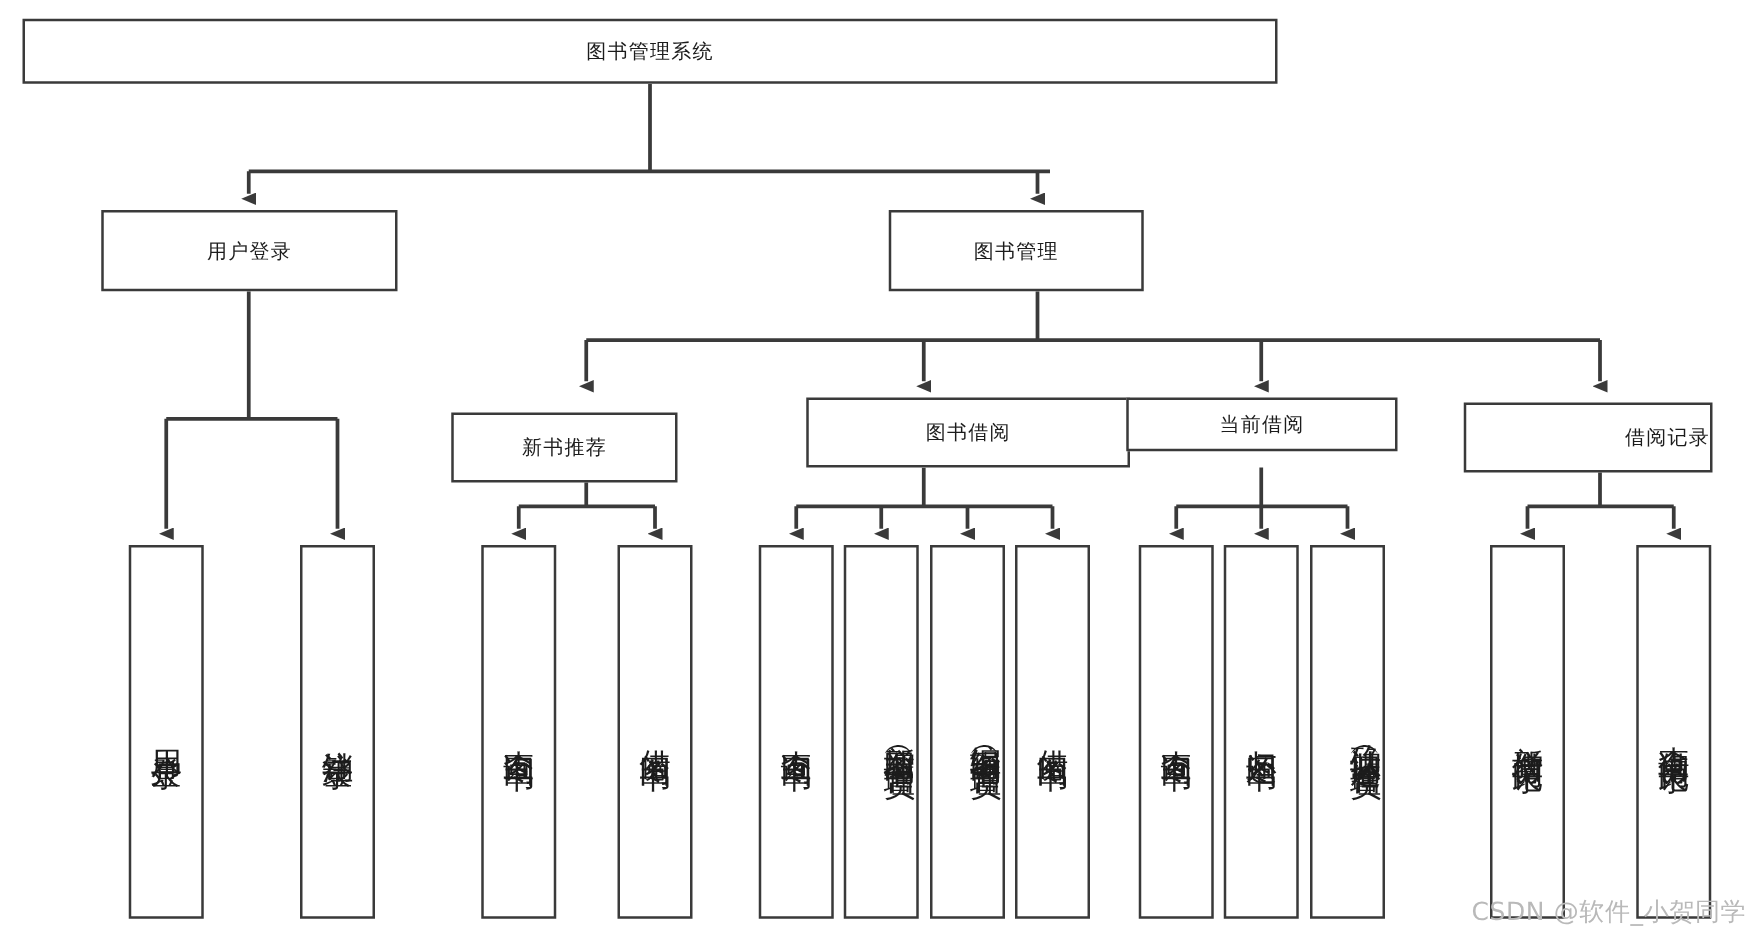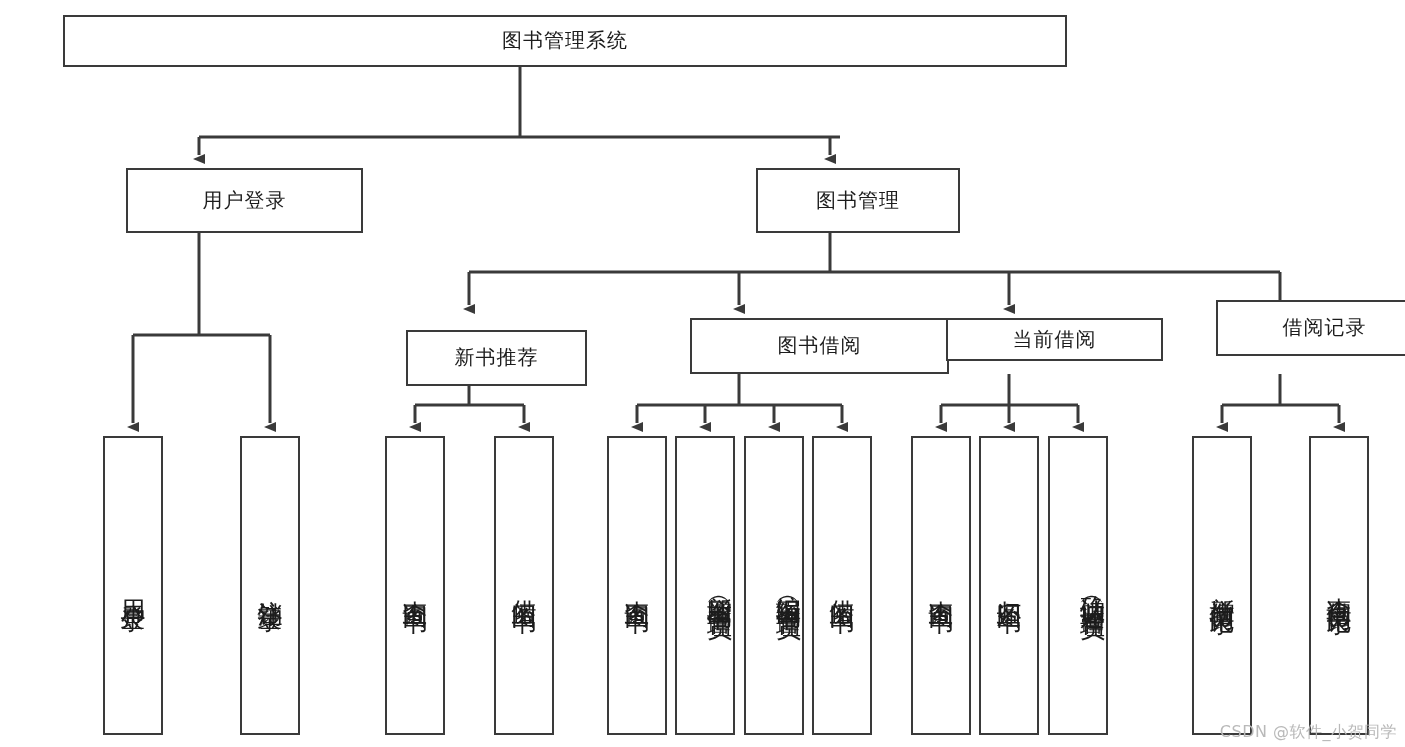--- a/index.html
+++ b/index.html
@@ -29,23 +29,22 @@
     position: absolute;
     box-sizing: border-box;
     background: #ffffff;
     border: 2px solid #3a3a3a;
     display: flex;
     align-items: center;
     justify-content: center;
     color: #1c1c1c;
   }
   .node.horiz {
-    font-size: 20px;
+    font-size: 16px;
     letter-spacing: 1px;
-    margin-left: 45px;
   }
   .node.vert {
     writing-mode: vertical-rl;
     text-orientation: upright;
     font-size: 25px;
     letter-spacing: 3px;
     align-items: flex-start;
     justify-content: center;
     padding-top: 8px;
   }
@@ -55,21 +54,21 @@
   }
   .node-label {
     display: block;
     line-height: 1.08;
     white-space: nowrap;
   }
   #watermark {
     position: absolute;
     right: 8px;
     bottom: 4px;
-    font-size: 16px;
+    font-size: 20px;
     color: #b9b9b9;
     letter-spacing: 0.5px;
     white-space: nowrap;
   }
 </style>
 </head>
 <body>
 
 <div id="diagram-root">
 
@@ -136,21 +135,21 @@
 
   <div class="node horiz" style="left:361px; top:330px; width:181px; height:56px;text-align:center;">
     <span class="node-label">新书推荐</span>
   </div>
   <div class="node horiz" style="left:645px; top:318px; width:259px; height:56px;justify-content:center;">
     <span class="node-label">图书借阅</span>
   </div>
   <div class="node horiz" style="left:901px; top:318px; width:217px; height:43px;">
     <span class="node-label">当前借阅</span>
   </div>
-  <div class="node horiz" style="left:1171px; top:300px; width:217px; height:56px;">
+  <div class="node horiz" style="left:1171px; top:322px; width:199px; height:56px;justify-content:flex-end;">
     <span class="node-label">借阅记录</span>
   </div>
 
   <div class="node vert shortlabel" style="left:103px; top:436px; width:60px; height:299px;">
     <span class="node-label">用户登录</span>
   </div>
   <div class="node vert shortlabel" style="left:240px; top:436px; width:60px; height:299px;">
     <span class="node-label">注销登录</span>
   </div>
 

